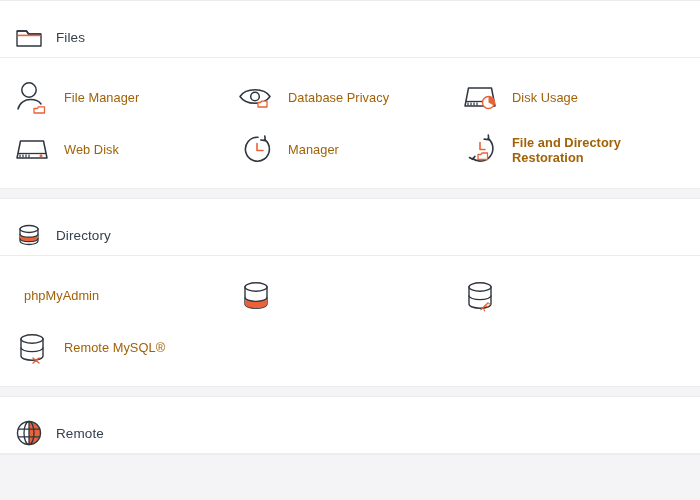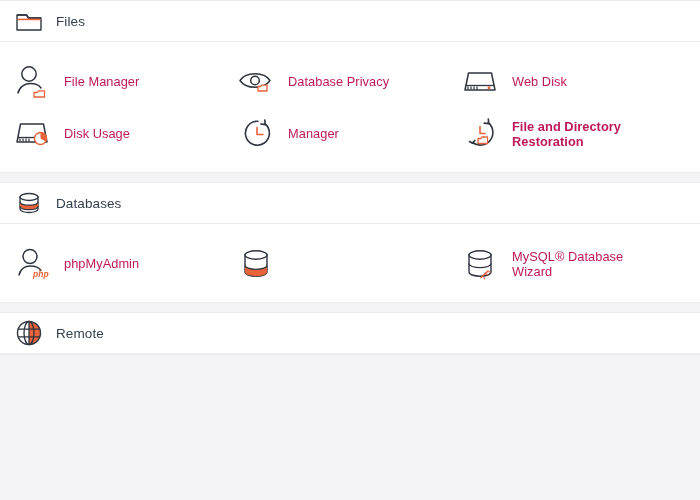--- a/index.html
+++ b/index.html
@@ -28,20 +28,21 @@
     border-bottom: 1px solid #ececed;
     flex: none;
   }
   .card-header {
     display: flex;
     align-items: center;
     height: 41px;
     padding: 0 0 0 14px;
     border-bottom: 1px solid #ededee;
     box-sizing: border-box;
+    margin-top: 16px;
   }
   .card-header .hdr-icon {
     width: 30px;
     height: 30px;
     display: flex;
     align-items: center;
     justify-content: center;
     flex: none;
   }
   .card-header .hdr-title {
@@ -69,21 +70,21 @@
   .item .ic {
     width: 40px;
     height: 40px;
     flex: none;
     display: flex;
     align-items: center;
     justify-content: center;
   }
   .item .lbl {
     font-size: 12.8px;
-    color: #be185d;
+    color: #a16207;
     margin-left: 10px;
     line-height: 15.5px;
     letter-spacing: .05px;
   }
   .item.two-line .lbl { max-width: 130px; font-weight: bold; }
   svg { display: block; overflow: visible; }
 </style>
 </head>
 <body>
 
@@ -123,40 +124,40 @@
               <circle cx="17" cy="13.5" r="4.3" fill="#fff" stroke="#2f3640" stroke-width="1.5"></circle>
               <path d="M20 19.5 L22.8 19.5 L23.6 18.1 L29 18.1 L29 24 L20 24 Z" fill="#fff" stroke="#e8633a" stroke-width="1.3" stroke-linejoin="round"></path>
             </svg>
           </span>
           <span class="lbl">Database Privacy</span>
         </a>
 
         <a class="item">
           <span class="ic">
             <svg width="40" height="32" viewBox="0 0 40 32">
-              <path d="M6.5 7 L29.5 7 L33 24 L3 24 Z" fill="#fff" stroke="#2f3640" stroke-width="1.5" stroke-linejoin="round"></path>
-              <path d="M4 19.5 L32 19.5" stroke="#2f3640" stroke-width="1.3"></path>
-              <path d="M6 20.5 L6 23.5 M9 20.5 L9 23.5 M12 20.5 L12 23.5 M15 20.5 L15 23.5" stroke="#2f3640" stroke-width="1.2"></path>
-              <circle cx="27" cy="21.8" r="1.5" fill="#e8633a"></circle>
-            </svg>
-          </span>
-          <span class="lbl">Web Disk</span>
-        </a>
-
-        <a class="item">
-          <span class="ic">
-            <svg width="40" height="32" viewBox="0 0 40 32">
               <path d="M6.5 6 L29.5 6 L33 24 L3 24 Z" fill="#fff" stroke="#2f3640" stroke-width="1.5" stroke-linejoin="round"></path>
               <path d="M4 19.5 L32 19.5" stroke="#2f3640" stroke-width="1.3"></path>
               <path d="M6 20.5 L6 23.5 M9 20.5 L9 23.5 M12 20.5 L12 23.5 M15 20.5 L15 23.5" stroke="#2f3640" stroke-width="1.2"></path>
               <circle cx="26.5" cy="20.5" r="6" fill="#fff" stroke="#e8633a" stroke-width="1.4"></circle>
               <path d="M26.5 20.5 L26.5 14.5 A6 6 0 0 1 31.7 23.5 Z" fill="#e8633a"></path>
             </svg>
           </span>
           <span class="lbl">Disk Usage</span>
+        </a>
+
+        <a class="item">
+          <span class="ic">
+            <svg width="40" height="32" viewBox="0 0 40 32">
+              <path d="M6.5 7 L29.5 7 L33 24 L3 24 Z" fill="#fff" stroke="#2f3640" stroke-width="1.5" stroke-linejoin="round"></path>
+              <path d="M4 19.5 L32 19.5" stroke="#2f3640" stroke-width="1.3"></path>
+              <path d="M6 20.5 L6 23.5 M9 20.5 L9 23.5 M12 20.5 L12 23.5 M15 20.5 L15 23.5" stroke="#2f3640" stroke-width="1.2"></path>
+              <circle cx="27" cy="21.8" r="1.5" fill="#e8633a"></circle>
+            </svg>
+          </span>
+          <span class="lbl">Web Disk</span>
         </a>
 
         <a class="item">
           <span class="ic">
             <svg width="36" height="34" viewBox="0 0 36 34">
               <path d="M24.5 6.5 A12 12 0 1 1 18 4.2" fill="none" stroke="#2f3640" stroke-width="1.6" stroke-linecap="round"></path>
               <path d="M24.8 3 L25.3 7.6 L20.8 7" fill="none" stroke="#2f3640" stroke-width="1.6" stroke-linecap="round" stroke-linejoin="round"></path>
               <path d="M17 10.5 L17 17.5 L23 17.5" fill="none" stroke="#e8633a" stroke-width="1.6" stroke-linecap="round" stroke-linejoin="round"></path>
             </svg>
           </span>
@@ -185,33 +186,26 @@
     <div class="card-header">
       <span class="hdr-icon">
         <svg width="26" height="26" viewBox="0 0 26 26">
           <path d="M4 7 L4 19 C4 21 8 22.5 13 22.5 C18 22.5 22 21 22 19 L22 7 Z" fill="#fff" stroke="#2f3640" stroke-width="1.3"></path>
           <path d="M4 11.5 L4 16 C4 18 8 19.5 13 19.5 C18 19.5 22 18 22 16 L22 11.5 C22 13.5 18 15 13 15 C8 15 4 13.5 4 11.5 Z" fill="#e8633a"></path>
           <ellipse cx="13" cy="7" rx="9" ry="3.5" fill="#fff" stroke="#2f3640" stroke-width="1.3"></ellipse>
           <path d="M4 11.8 C4 13.8 8 15.2 13 15.2 C18 15.2 22 13.8 22 11.8" fill="none" stroke="#2f3640" stroke-width="1.2"></path>
           <path d="M4 16.2 C4 18.2 8 19.6 13 19.6 C18 19.6 22 18.2 22 16.2" fill="none" stroke="#2f3640" stroke-width="1.2"></path>
         </svg>
       </span>
-      <span class="hdr-title">Databases</span>
+      <span class="hdr-title">Directory</span>
     </div>
     <div class="card-body">
       <div class="grid">
 
         <a class="item">
-          <span class="ic">
-            <svg width="38" height="34" viewBox="0 0 38 34">
-              <circle cx="15" cy="9.5" r="7" fill="none" stroke="#2f3640" stroke-width="1.5"></circle>
-              <path d="M4 28 C5.5 22 10 19 15.5 19 C20 19 24 20.5 26 23.5" fill="none" stroke="#2f3640" stroke-width="1.5" stroke-linecap="round"></path>
-              <text x="18" y="29.5" font-family="'Liberation Sans', sans-serif" font-size="8.5" font-weight="bold" font-style="italic" fill="#e8633a">php</text>
-            </svg>
-          </span>
           <span class="lbl">phpMyAdmin</span>
         </a>
 
         <a class="item">
           <span class="ic">
             <svg width="36" height="34" viewBox="0 0 36 34">
               <path d="M5 8 L5 25 C5 27.4 10 29.2 16 29.2 C22 29.2 27 27.4 27 25 L27 8 Z" fill="#fff" stroke="#2f3640" stroke-width="1.4"></path>
               <path d="M5 18 L5 25 C5 27.4 10 29.2 16 29.2 C22 29.2 27 27.4 27 25 L27 18 C27 20.4 22 22.2 16 22.2 C10 22.2 5 20.4 5 18 Z" fill="#e8633a"></path>
               <ellipse cx="16" cy="8" rx="11" ry="4.2" fill="#fff" stroke="#2f3640" stroke-width="1.4"></ellipse>
               <path d="M5 18.2 C5 20.6 10 22.4 16 22.4 C22 22.4 27 20.6 27 18.2" fill="none" stroke="#2f3640" stroke-width="1.3"></path>
@@ -222,23 +216,33 @@
         <a class="item">
           <span class="ic">
             <svg width="36" height="34" viewBox="0 0 36 34">
               <path d="M5 8 L5 25 C5 27.4 10 29.2 16 29.2 C22 29.2 27 27.4 27 25 L27 8 Z" fill="#fff" stroke="#2f3640" stroke-width="1.4"></path>
               <ellipse cx="16" cy="8" rx="11" ry="4.2" fill="#fff" stroke="#2f3640" stroke-width="1.4"></ellipse>
               <path d="M5 16.5 C5 18.9 10 20.7 16 20.7 C22 20.7 27 18.9 27 16.5" fill="none" stroke="#2f3640" stroke-width="1.3"></path>
               <path d="M17 30.5 L24 24" stroke="#e8633a" stroke-width="1.5" stroke-linecap="round"></path>
               <path d="M22 27 L23.8 28 M24.8 24.5 L26.2 25.2 M20 30.5 L20.6 32" stroke="#e8633a" stroke-width="1.1" stroke-linecap="round"></path>
             </svg>
           </span>
-          <span class="lbl">MySQL® Database Wizard</span>
-        </a>
-
+        </a>
+
+        <a class="item">
+          <span class="ic">
+            <svg width="36" height="34" viewBox="0 0 36 34">
+              <path d="M5 8 L5 25 C5 27.4 10 29.2 16 29.2 C22 29.2 27 27.4 27 25 L27 8 Z" fill="#fff" stroke="#2f3640" stroke-width="1.4"></path>
+              <ellipse cx="16" cy="8" rx="11" ry="4.2" fill="#fff" stroke="#2f3640" stroke-width="1.4"></ellipse>
+              <path d="M5 16.5 C5 18.9 10 20.7 16 20.7 C22 20.7 27 18.9 27 16.5" fill="none" stroke="#2f3640" stroke-width="1.3"></path>
+              <path d="M17 27 L23 32 M23 27 L17 32" stroke="#e8633a" stroke-width="1.5" stroke-linecap="round"></path>
+            </svg>
+          </span>
+          <span class="lbl">Remote MySQL®</span>
+        </a>
 
       </div>
     </div>
   </div>
 
   <div class="card">
     <div class="card-header">
       <span class="hdr-icon">
         <svg width="26" height="26" viewBox="0 0 26 26">
           <path d="M13 1.5 A11.5 11.5 0 0 1 13 24.5 Z" fill="#e8633a"></path>

